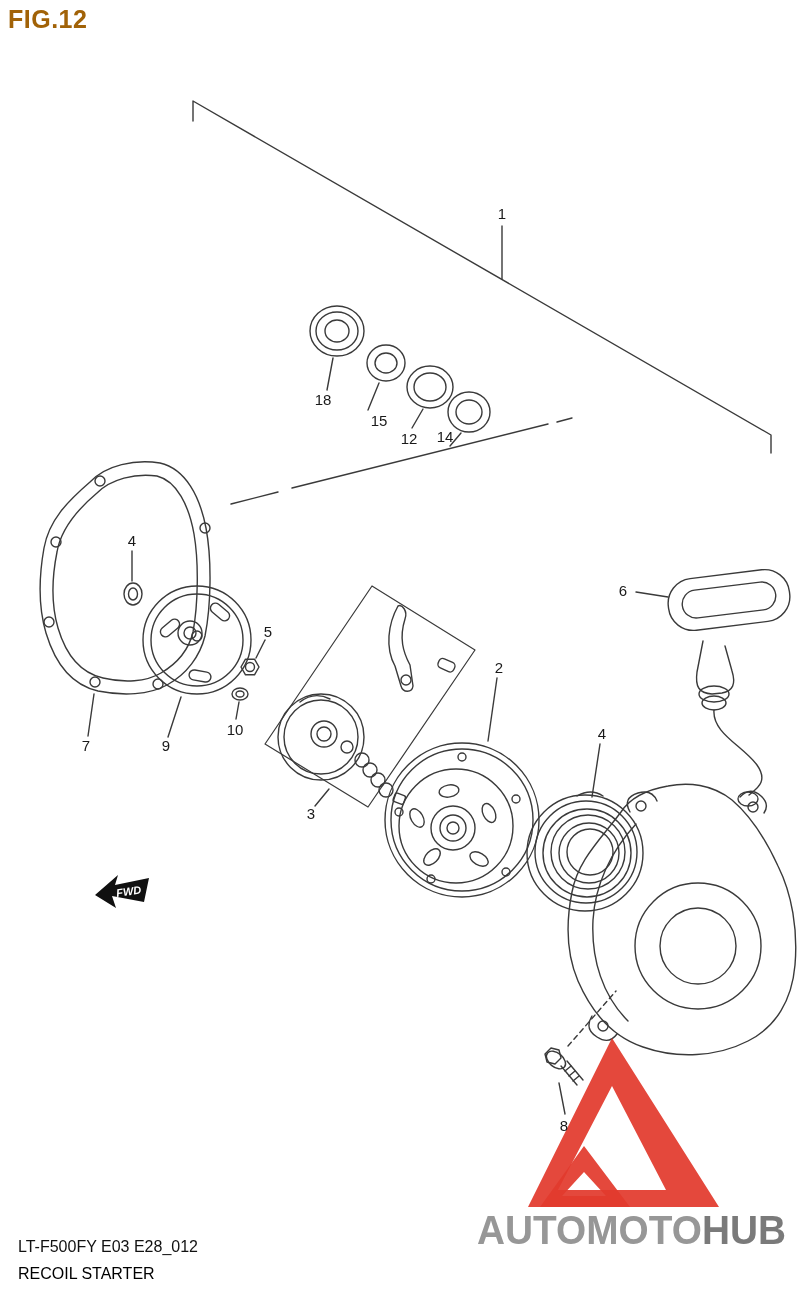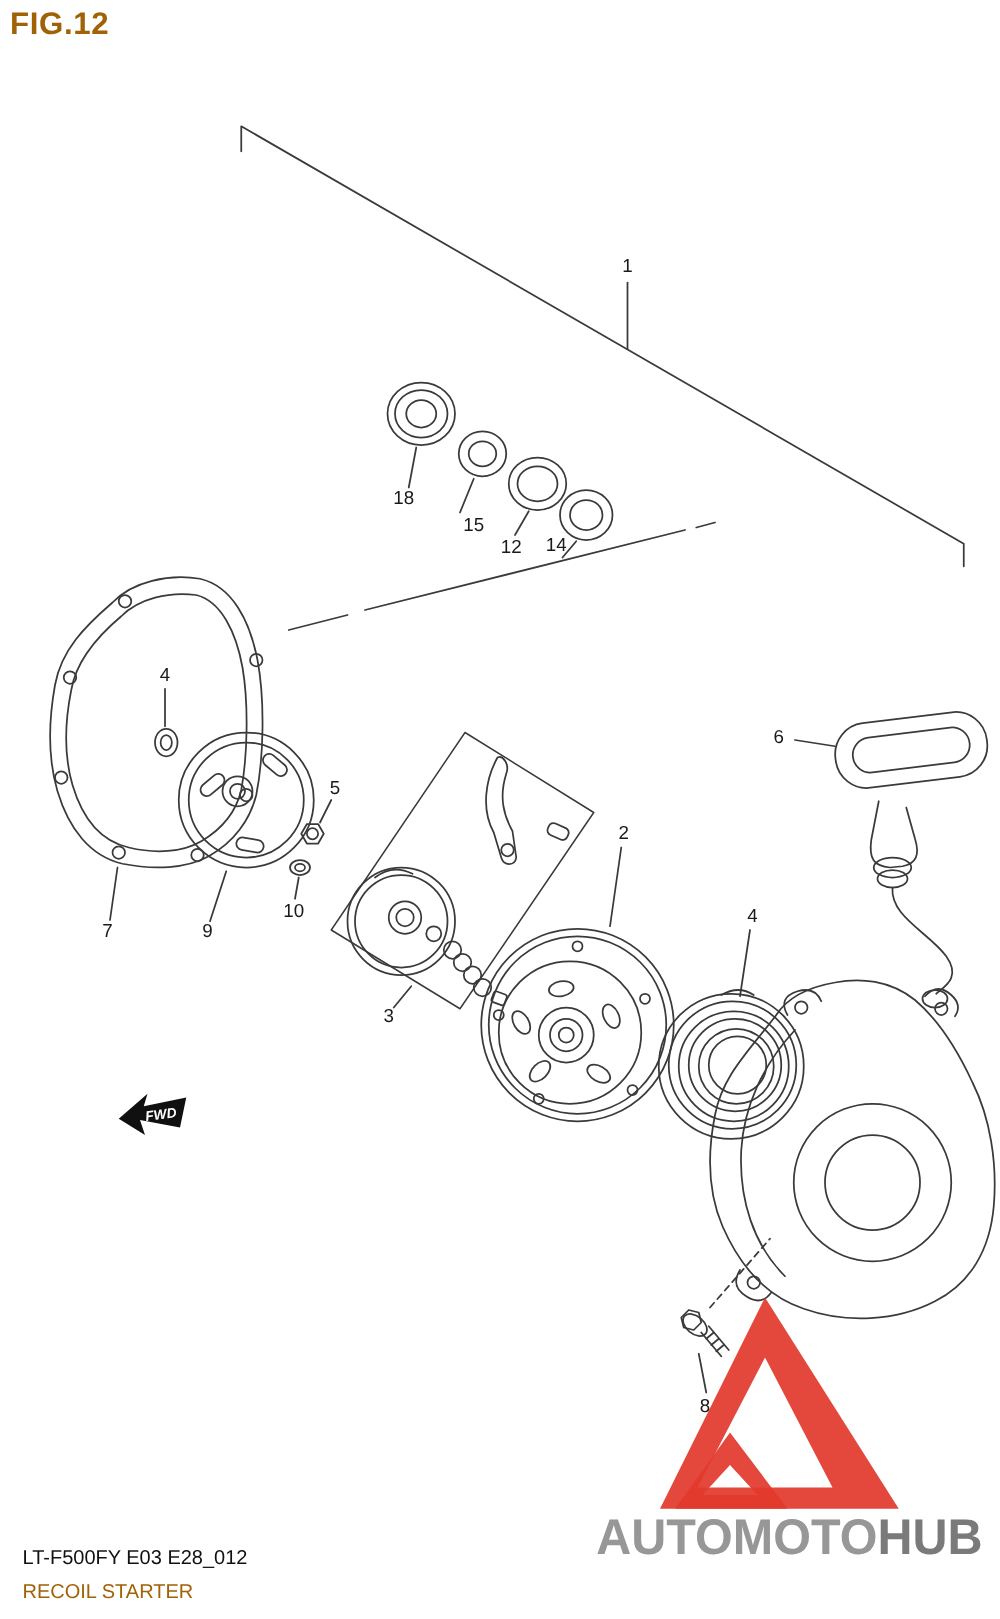--- a/index.html
+++ b/index.html
@@ -23,21 +23,21 @@
     position: absolute; transform: translate(-50%,-50%);
     font-size: 15px; color: #1a1a1a; line-height: 1;
     white-space: nowrap;
   }
   .footer-model {
     position: absolute; left: 18px; top: 1238px;
     font-size: 16px; color: #111;
   }
   .footer-caption {
     position: absolute; left: 18px; top: 1265px;
-    font-size: 16px; color: #a16207;
+    font-size: 16px; color: #000000;
   }
   .wm-text {
     position: absolute; left: 477px; top: 1210px;
     font-size: 40px; font-weight: 700; line-height: 1;
     letter-spacing: 0px; transform: scaleX(0.97); transform-origin: left top;
     white-space: nowrap;
   }
   .wm-primary { color: #979797; }
   .wm-secondary { color: #7a7a7a; }
 </style>

